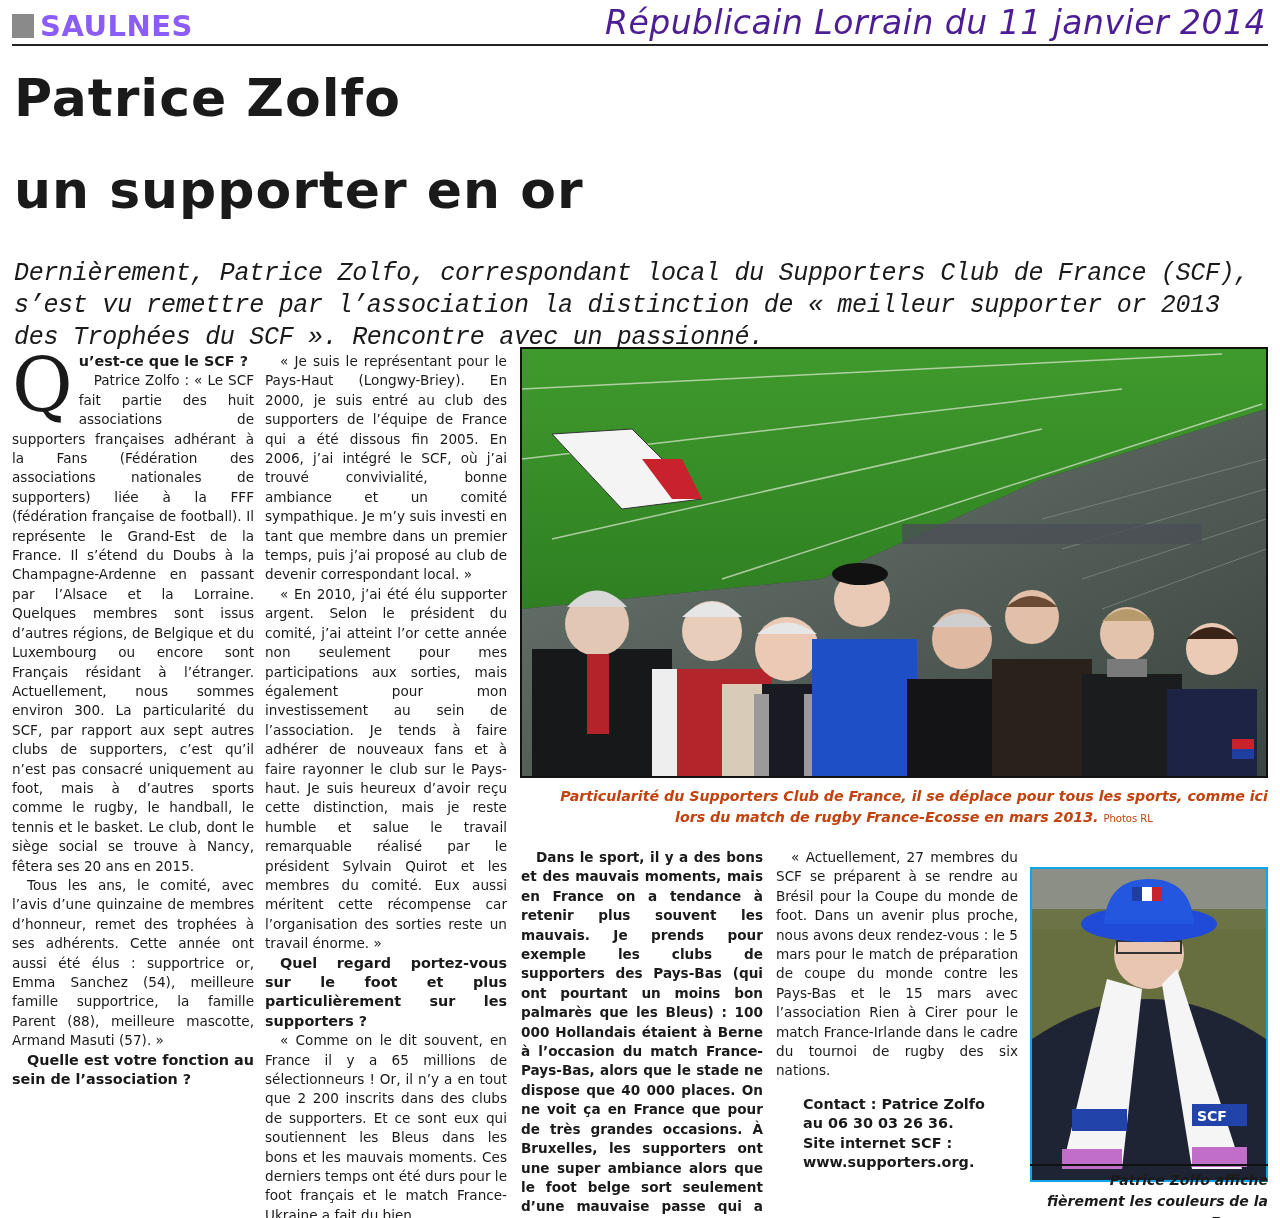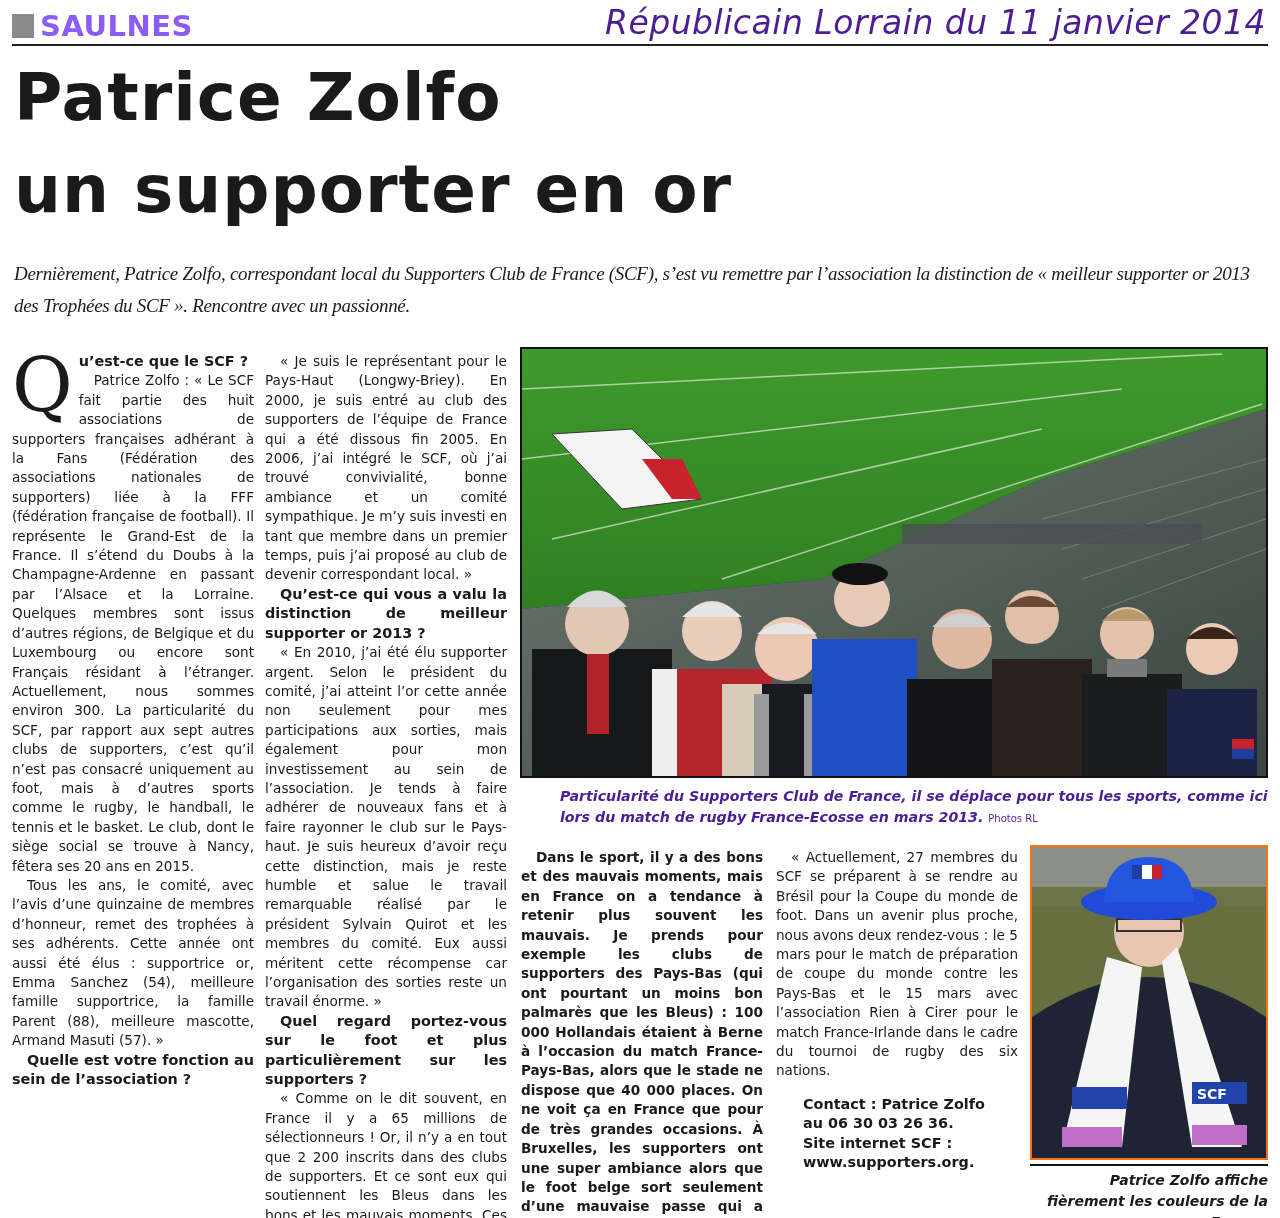--- a/index.html
+++ b/index.html
@@ -2,38 +2,38 @@
 <html><head>
 <meta charset="utf-8">
 <style>
   html, body { margin:0; padding:0; background:#ffffff; }
   body { width:1280px; height:1218px; position:relative; overflow:hidden; font-family:"DejaVu Sans", sans-serif; color:#1a1a1a; }
   .abs { position:absolute; }
   .section-box { left:12px; top:14px; width:22px; height:24px; background:#8a8a8a; }
   .section-label { left:40px; top:10px; font-family:"DejaVu Sans", sans-serif; font-weight:bold; font-size:29px; letter-spacing:0.5px; color:#8b5cf6; line-height:32px; }
   .masthead { right:14px; top:4px; font-family:"DejaVu Sans", sans-serif; font-style:italic; font-size:33px; color:#4c1d95; line-height:38px; letter-spacing:0.5px; }
   .top-rule { left:12px; top:44px; width:1256px; height:2px; background:#222; }
-  .headline { left:14px; font-family:"DejaVu Sans", sans-serif; font-weight:bold; font-size:66px; color:#1a1a1a; letter-spacing:1px; line-height:88px; white-space:nowrap; }
+  .headline { left:14px; font-family:"DejaVu Sans", sans-serif; font-weight:bold; font-size:52px; color:#1a1a1a; letter-spacing:1px; line-height:88px; white-space:nowrap; }
   .h1 { top:54px; }
   .h2 { top:146px; }
-  .lede { left:14px; top:258px; width:1260px; font-family:Liberation Serif, serif; font-style:italic; font-size:19px; line-height:32px; color:#1a1a1a; letter-spacing:-0.3px; }
+  .lede { left:14px; top:258px; width:1260px; font-family:Liberation Mono, monospace; font-style:italic; font-size:25px; line-height:32px; color:#1a1a1a; letter-spacing:-0.3px; }
   .col { font-family:"DejaVu Sans", sans-serif; font-size:13.6px; line-height:19.4px; color:#1a1a1a; text-align:justify; hyphens:manual; }
   .col p { margin:0; text-indent:15px; }
   .col h3 { margin:0; font-size:14.4px; font-weight:bold; line-height:19.4px; text-indent:15px; text-align:justify; }
   .col h3.noindent { text-indent:0; }
   .col1 { left:12px; top:352px; width:242px; }
   .col2 { left:265px; top:352px; width:242px; }
   .col3 { left:521px; top:848px; width:242px;font-weight:bold; }
   .col4 { left:776px; top:848px; width:242px; }
   .dropcap { float:left; font-family:"DejaVu Serif", serif; font-size:74px; line-height:62px; margin:2px 6px 0 0; color:#1a1a1a; }
   .contact { margin-top:14px; padding-left:27px; font-weight:bold; font-size:14.4px; line-height:19.4px; text-align:left; }
   .contact div { white-space:nowrap; }
   .photo-main { left:520px; top:347px; width:748px; height:431px; border:2px solid #111; box-sizing:border-box; overflow:hidden; background:#2c3a2a; }
-  .photo-portrait { left:1030px; top:845px; width:238px; height:315px; border:2px solid #f97316; box-sizing:border-box; overflow:hidden; background:#5b6040; }
-  .caption-main { left:560px; top:786px; width:708px; text-align:left; font-family:"DejaVu Sans", sans-serif; font-style:italic; font-weight:bold; font-size:14.2px; line-height:21px; color:#4c1d95; }
+  .photo-portrait { left:1030px; top:867px; width:238px; height:315px; border:2px solid #0ea5e9; box-sizing:border-box; overflow:hidden; background:#5b6040; }
+  .caption-main { left:560px; top:786px; width:708px; text-align:center; font-family:"DejaVu Sans", sans-serif; font-style:italic; font-weight:bold; font-size:14.2px; line-height:21px; color:#c2410c; }
   .credit { font-style:normal; font-weight:normal; font-size:10px; }
   .caption-rule { left:1030px; top:1164px; width:238px; height:2px; background:#111; }
   .caption-portrait { left:1030px; top:1170px; width:238px; text-align:right; font-family:"DejaVu Sans", sans-serif; font-style:italic; font-weight:bold; font-size:14px; line-height:21px; color:#1a1a1a; }
 </style>
 </head>
 <body>
 
 <div class="abs section-box"></div>
 <div class="abs section-label">SAULNES</div>
 <div class="abs masthead">Républicain Lorrain du 11 janvier 2014</div>
@@ -48,21 +48,20 @@
   <span class="dropcap">Q</span>
   <h3 class="noindent">u’est-ce que le SCF ?</h3>
   <p>Patrice Zolfo : « Le SCF fait partie des huit associations de supporters françaises adhérant à la Fans (Fédération des associations nationales de supporters) liée à la FFF (fédération française de football). Il représente le Grand-Est de la France. Il s’étend du Doubs à la Champagne-Ardenne en passant par l’Alsace et la Lorraine. Quelques membres sont issus d’autres régions, de Belgique et du Luxembourg ou encore sont Français résidant à l’étranger. Actuellement, nous sommes environ 300. La particularité du SCF, par rapport aux sept autres clubs de supporters, c’est qu’il n’est pas consacré uniquement au foot, mais à d’autres sports comme le rugby, le handball, le tennis et le basket. Le club, dont le siège social se trouve à Nancy, fêtera ses 20 ans en 2015.</p>
   <p>Tous les ans, le comité, avec l’avis d’une quinzaine de membres d’honneur, remet des trophées à ses adhérents. Cette année ont aussi été élus : supportrice or, Emma Sanchez (54), meilleure famille supportrice, la famille Parent (88), meilleure mascotte, Armand Masuti (57). »</p>
   <h3>Quelle est votre fonction au sein de l’association ?</h3>
 </div>
 
 <div class="abs col col2" style="top:334px;">
   <div style="height:18px;"></div>
   <p>« Je suis le représentant pour le Pays-Haut (Longwy-Briey). En 2000, je suis entré au club des supporters de l’équipe de France qui a été dissous fin 2005. En 2006, j’ai intégré le SCF, où j’ai trouvé convivialité, bonne ambiance et un comité sympathique. Je m’y suis investi en tant que membre dans un premier temps, puis j’ai proposé au club de devenir correspondant local. »</p>
-  <h3>Qu’est-ce qui vous a valu la distinction de meilleur supporter or 2013 ?</h3>
   <p>« En 2010, j’ai été élu supporter argent. Selon le président du comité, j’ai atteint l’or cette année non seulement pour mes participations aux sorties, mais également pour mon investissement au sein de l’association. Je tends à faire adhérer de nouveaux fans et à faire rayonner le club sur le Pays-haut. Je suis heureux d’avoir reçu cette distinction, mais je reste humble et salue le travail remarquable réalisé par le président Sylvain Quirot et les membres du comité. Eux aussi méritent cette récompense car l’organisation des sorties reste un travail énorme. »</p>
   <h3>Quel regard portez-vous sur le foot et plus particulièrement sur les supporters ?</h3>
   <p>« Comme on le dit souvent, en France il y a 65 millions de sélectionneurs ! Or, il n’y a en tout que 2 200 inscrits dans des clubs de supporters. Et ce sont eux qui soutiennent les Bleus dans les bons et les mauvais moments. Ces derniers temps ont été durs pour le foot français et le match France-Ukraine a fait du bien.</p>
 </div>
 
 <div class="abs photo-main" title="Group of nine supporters standing in the stands of a rugby stadium, green pitch behind them">
   <svg width="744" height="427" viewBox="0 0 744 427" xmlns="http://www.w3.org/2000/svg">
     <defs>
       <linearGradient id="pitch" x1="0" y1="0" x2="0" y2="1">
         <stop offset="0" stop-color="#3f9a2c"></stop>

